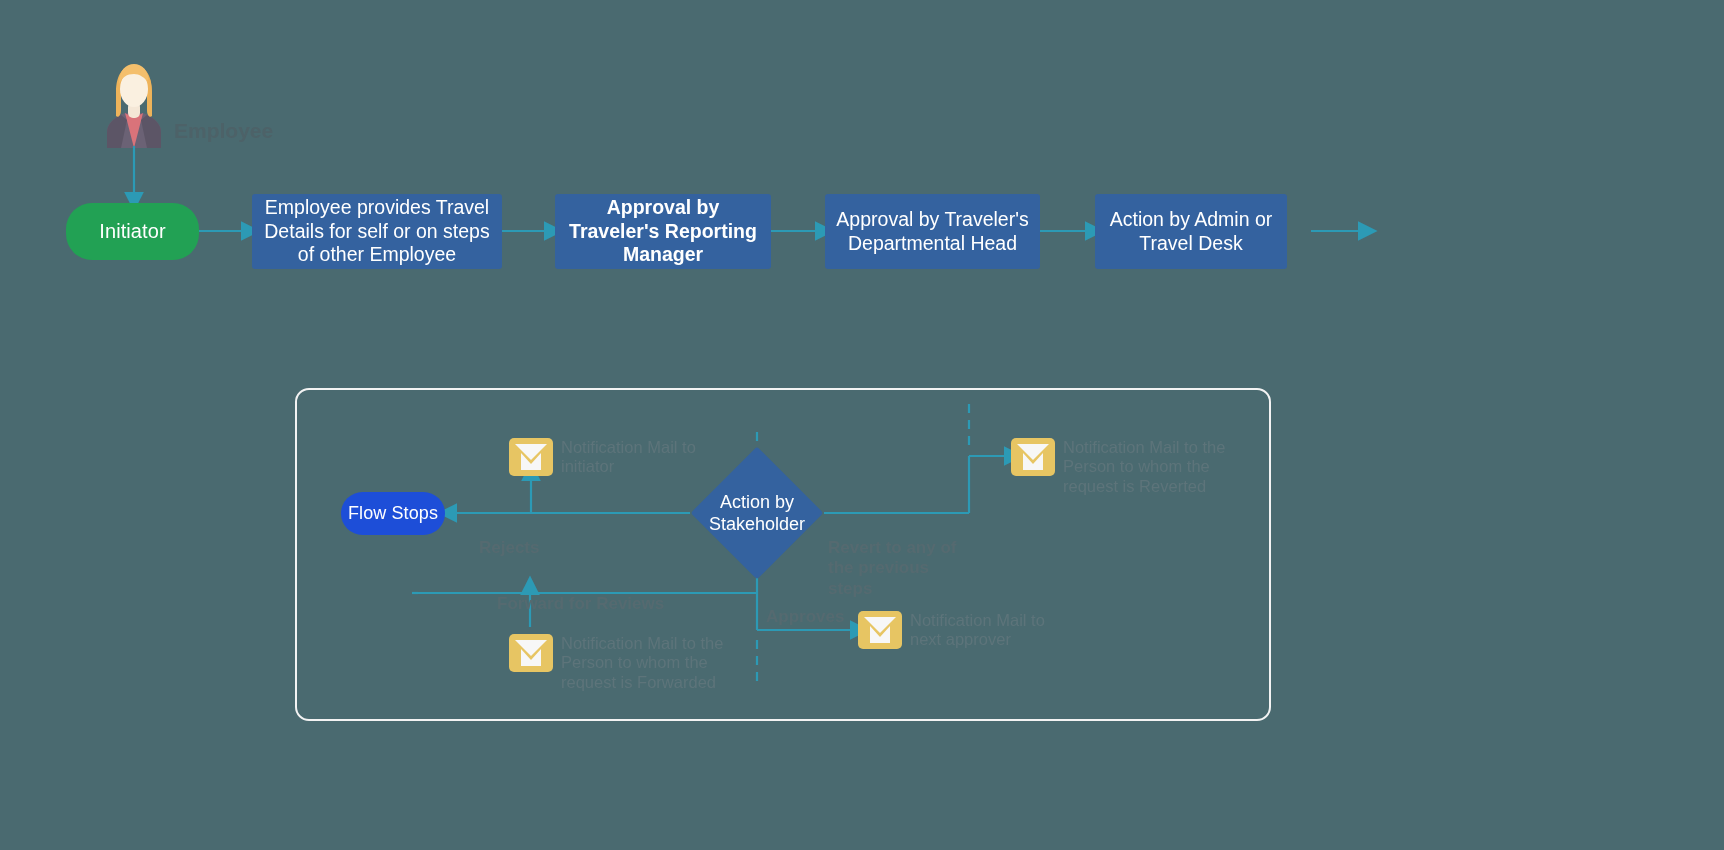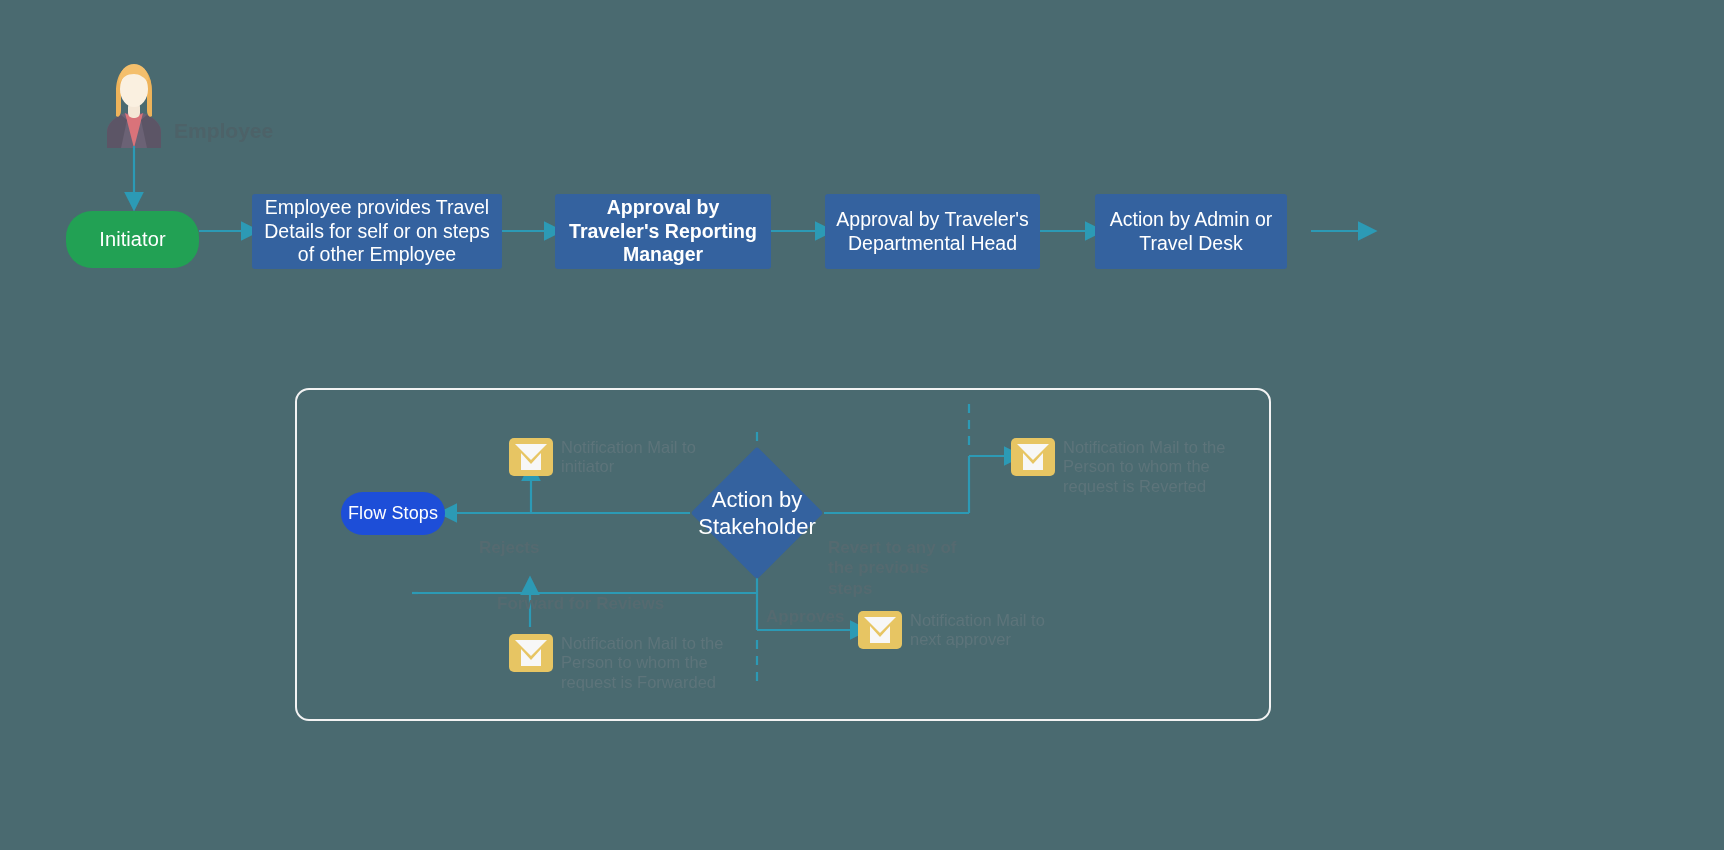--- a/index.html
+++ b/index.html
@@ -39,21 +39,21 @@
   .diamond{
     position:absolute;left:0;top:0;
     width:100%;height:100%;
     background:#34629f;
     transform:rotate(45deg);
     border-radius:3px;
   }
   .diamond-label{
     position:absolute;left:0;top:0;width:100%;height:100%;
     display:flex;align-items:center;justify-content:center;
-    color:#fff;font-size:22px;text-align:center;line-height:1.25;
+    color:#fff;font-size:18px;text-align:center;line-height:1.25;
     z-index:2;
   }
 
   
   .flowlabel{
     position:absolute;
     color:#556a70;
     font-weight:bold;
     font-size:17px;
     line-height:1.2;
@@ -150,21 +150,21 @@
       <line x1="757" y1="630" x2="852" y2="630" marker-end="url(#ah)"></line>
 
       <line x1="757" y1="640" x2="757" y2="683" stroke-dasharray="9 7"></line>
     </g>
 
     <g stroke="#2c9ab5" stroke-width="2.2" fill="none" stroke-dasharray="11 9">
       <line x1="415" y1="593" x2="500" y2="593"></line>
     </g>
   </svg>
 
-  <div class="node pill" style="left:66px;top:211px;width:133px;height:57px;">
+  <div class="node pill" style="left:66px;top:203px;width:133px;height:57px;">
     <span>Initiator</span>
   </div>
 
   <div class="node rect" style="left:252px;top:194px;width:250px;height:75px;">
     <span>Employee provides Travel Details for self or on steps of other Employee</span>
   </div>
 
   <div class="node rect" style="left:555px;top:194px;width:216px;height:75px;font-weight:bold;">
     <span>Approval by Traveler's Reporting Manager</span>
   </div>

